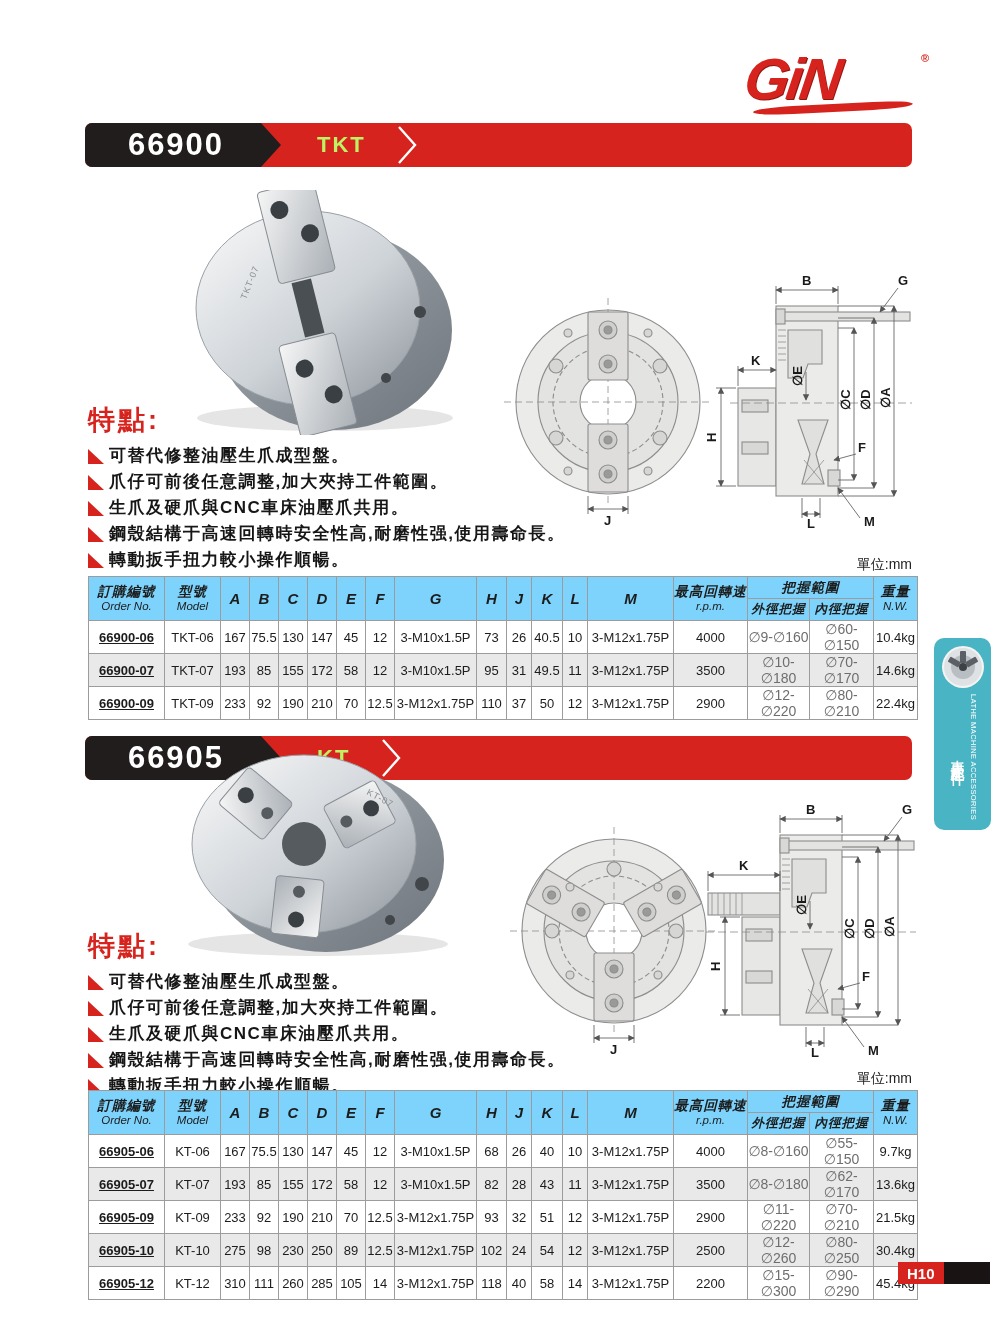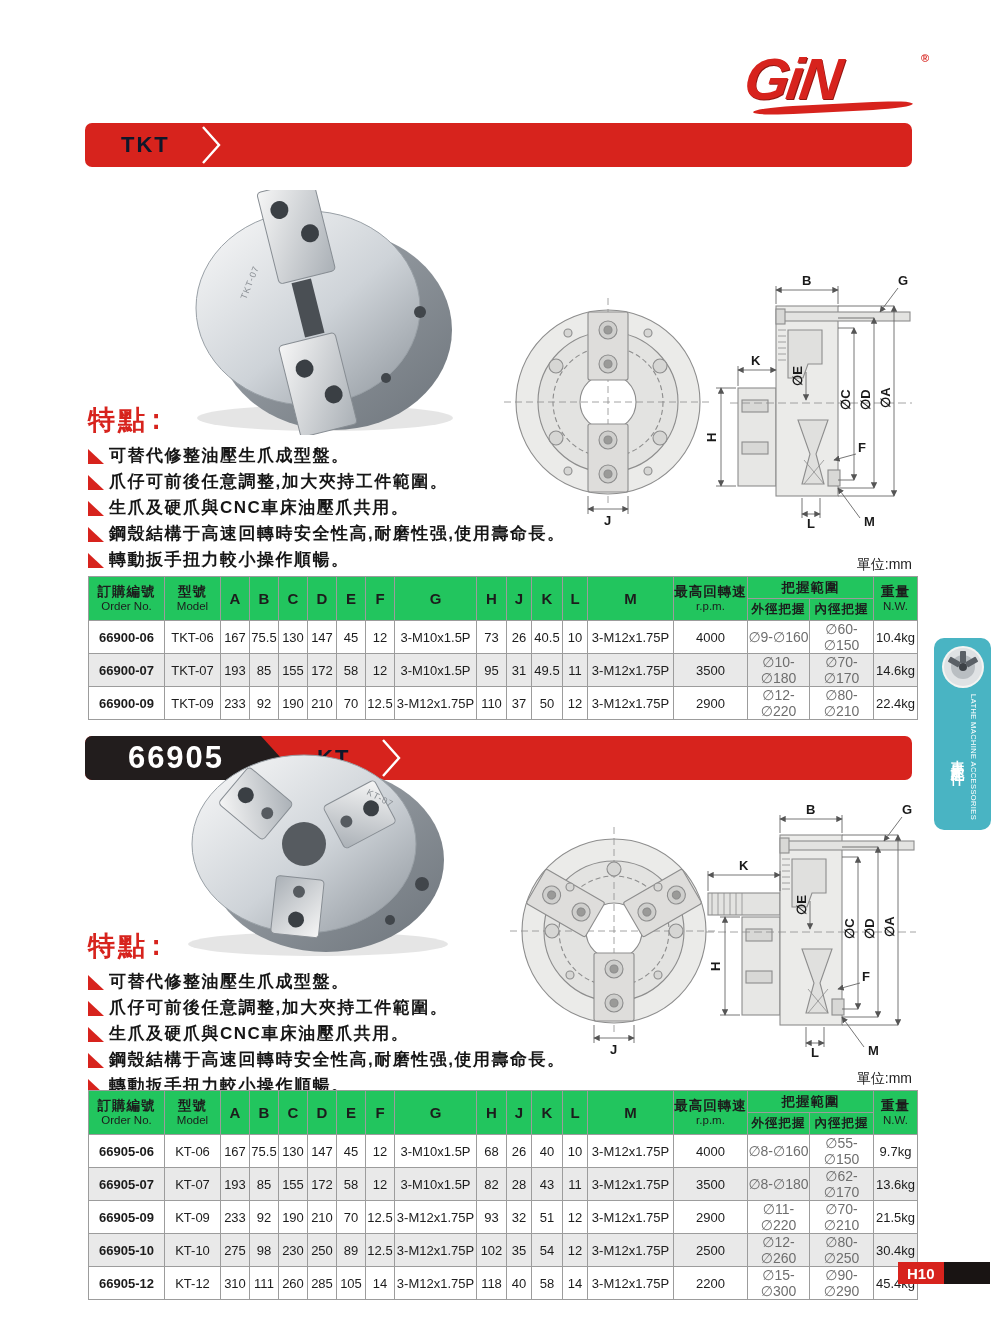--- a/index.html
+++ b/index.html
@@ -15,49 +15,49 @@
   .logo-swoosh { position:absolute; left:8px; bottom:4px; width:160px; height:8px;
     background:#d7231d; border-radius:50% / 100%; transform:rotate(-3deg); }
 
   
   .banner { position:absolute; left:85px; width:827px; height:44px; background:#d7231d;
     border-radius:7px; display:flex; align-items:center; overflow:hidden; }
   .banner-code { flex:0 0 196px; height:100%; background:#221d1d;
     clip-path:polygon(0 0, calc(100% - 20px) 0, 100% 50%, calc(100% - 20px) 100%, 0 100%);
     display:flex; align-items:center; justify-content:center;
     color:#fff; font-size:31px; font-weight:800; letter-spacing:2px; padding-right:14px; }
-  .banner-series { color:#0f172a; font-size:22px; font-weight:bold; letter-spacing:2px; margin-left:36px; }
+  .banner-series { color:#bef264; font-size:22px; font-weight:bold; letter-spacing:2px; margin-left:36px; }
   .banner-chevron { margin-left:30px; flex:0 0 auto; }
   .banner-title { color:#fff; font-size:27px; font-weight:bold; letter-spacing:4px; margin-left:20px; white-space:nowrap; }
 
   .sub-en { position:absolute; right:88px; font-size:17px; font-weight:bold; color:#121212; letter-spacing:0.2px; }
 
   
   .features { position:absolute; left:88px; width:600px; }
-  .features-title { color:#d7231d; font-size:27px; font-weight:bold; letter-spacing:3px; margin-bottom:5px;font-family:Liberation Mono, monospace; }
+  .features-title { color:#d7231d; font-size:27px; font-weight:bold; letter-spacing:3px; margin-bottom:5px; }
   .features ul { list-style:none; }
   .features li { display:flex; align-items:flex-start; font-size:17px; font-weight:600;
     color:#161616; letter-spacing:1.5px; line-height:26px; }
   .tri { flex:0 0 16px; width:16px; height:15px; margin:6px 5px 0 0; background:#d7231d;
     clip-path:polygon(0 0, 100% 100%, 0 100%); }
 
   .unit-label { position:absolute; right:88px; font-size:14px; color:#222; }
 
   
   table.spec { position:absolute; left:88px; width:824px; border-collapse:collapse;
     table-layout:fixed; font-size:13px; color:#1c1c1c; }
   table.spec th, table.spec td { border:1px solid #9c9c9c; text-align:center; vertical-align:middle; padding:0; }
-  table.spec thead th { background:#22c55e; font-weight:bold; height:22px; }
+  table.spec thead th { background:#7dd3fc; font-weight:bold; height:22px;font-style:italic; }
   table.spec thead .two-line { line-height:1.15; }
   .th-zh { font-size:13.5px; letter-spacing:1px; }
   .th-en { font-size:11.5px; font-weight:normal; }
   .th-dim { font-size:15px; }
   table.spec tbody td { height:25px; }
   table.spec tbody tr:nth-child(even) { background:#e9e9e9; }
-  td.c-order { font-weight:bold; }
+  td.c-order { font-weight:bold;text-decoration:underline; }
   td.c-grip { font-size:14px; color:#6e6e6e; }
   td.c-weight { text-align:left; padding-left:2px; }
 
   
   .photo, .drawing { position:absolute; }
   svg text.dl { font-family:"Liberation Sans", sans-serif; font-size:13px; font-weight:bold; fill:#1a1a1a; stroke:none; }
   svg text.engrave { font-family:"Liberation Sans", sans-serif; font-size:9px; fill:#8a8f94; stroke:none; letter-spacing:1px; }
 
   
   .side-tab { position:absolute; left:934px; top:638px; width:57px; height:192px;
@@ -77,20 +77,21 @@
 <body>
 
 <div class="page">
 
   <div class="logo">
     <span class="logo-text">GiN</span><span class="logo-reg">®</span>
     <div class="logo-swoosh"></div>
   </div>
 
   <div class="banner" style="top:123px;">
+    <div class="banner-code">66900</div>
     <div class="banner-series">TKT</div>
     <svg class="banner-chevron" width="22" height="40" viewBox="0 0 22 40">
       <polyline points="3,2 19,20 3,38" fill="none" stroke="#ffffff" stroke-width="2.4"></polyline>
     </svg>
   </div>
 
   <div class="photo" style="left:150px; top:190px;">
     <svg width="330" height="245" viewBox="0 0 330 245">
       <defs>
         <linearGradient id="p1f" x1="0" y1="0" x2="1" y2="1">
@@ -735,21 +736,21 @@
           <td class="c-order">66905-10</td>
           <td>KT-10</td>
           <td>275</td>
           <td>98</td>
           <td>230</td>
           <td>250</td>
           <td>89</td>
           <td>12.5</td>
           <td>3-M12x1.75P</td>
           <td>102</td>
-          <td>35</td>
+          <td>24</td>
           <td>54</td>
           <td>12</td>
           <td>3-M12x1.75P</td>
           <td>2500</td>
           <td class="c-grip">∅12-∅260</td>
           <td class="c-grip">∅80-∅250</td>
           <td class="c-weight">30.4kg</td>
         </tr>
         <tr>
           <td class="c-order">66905-12</td>

